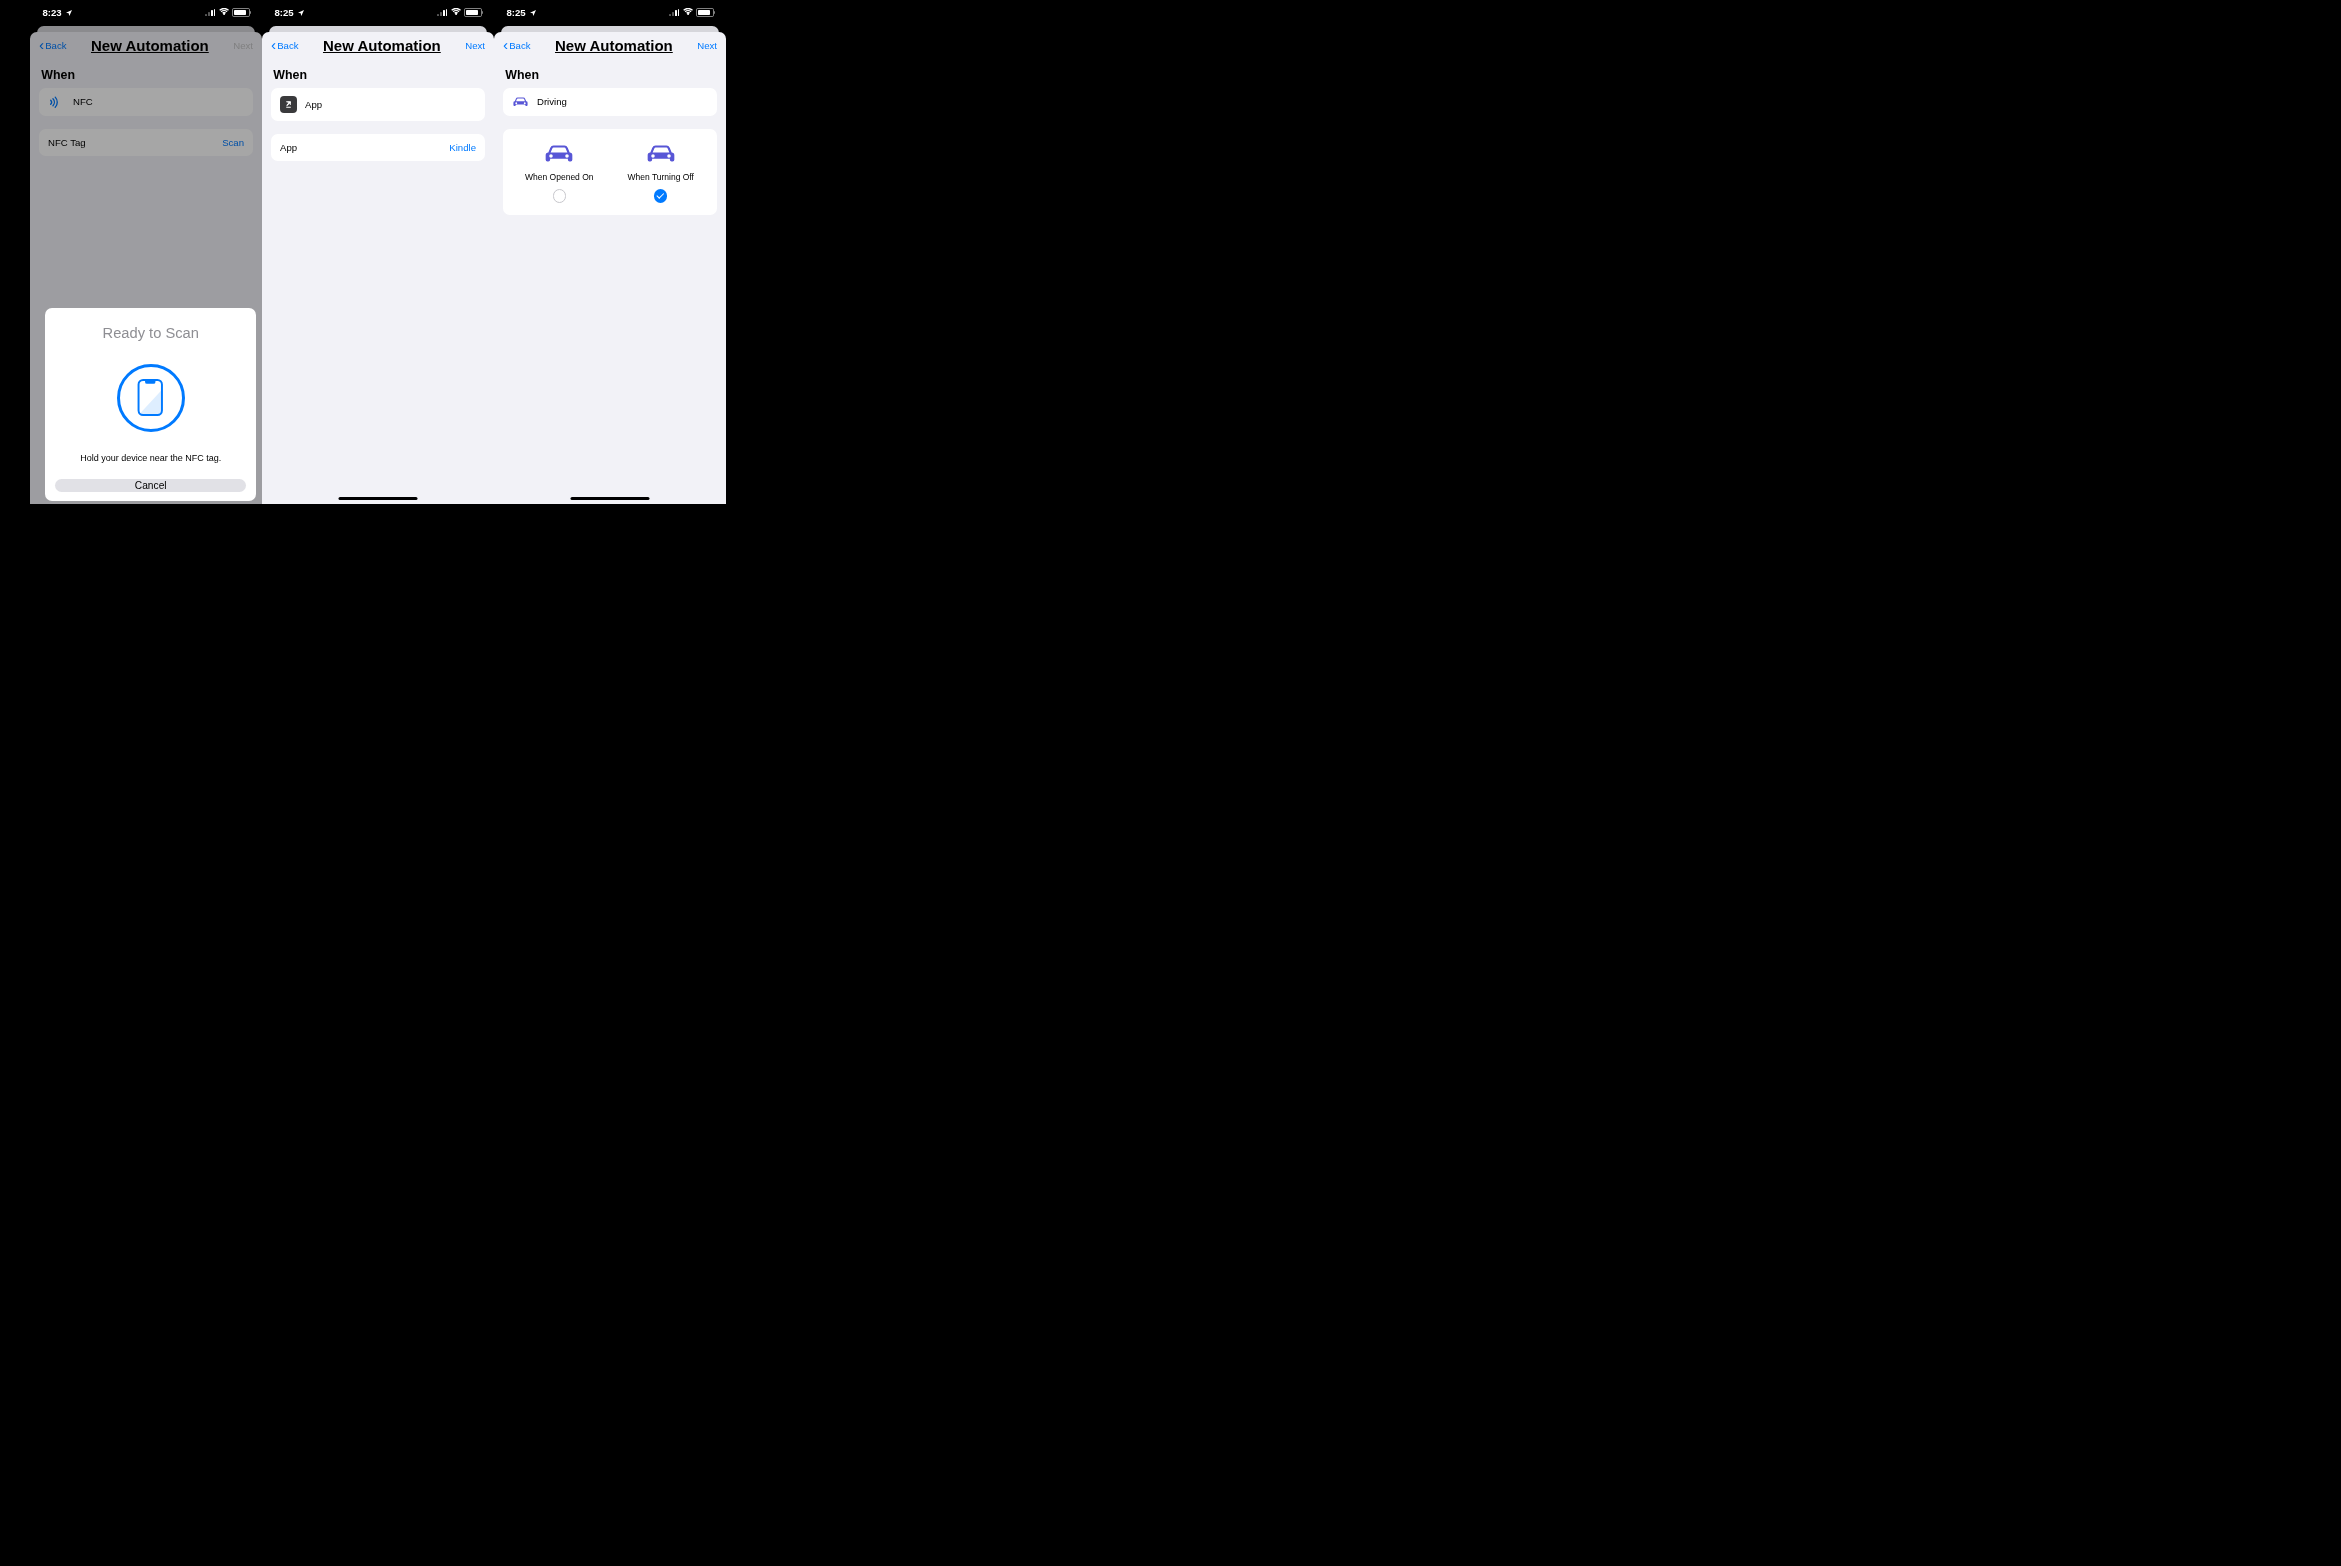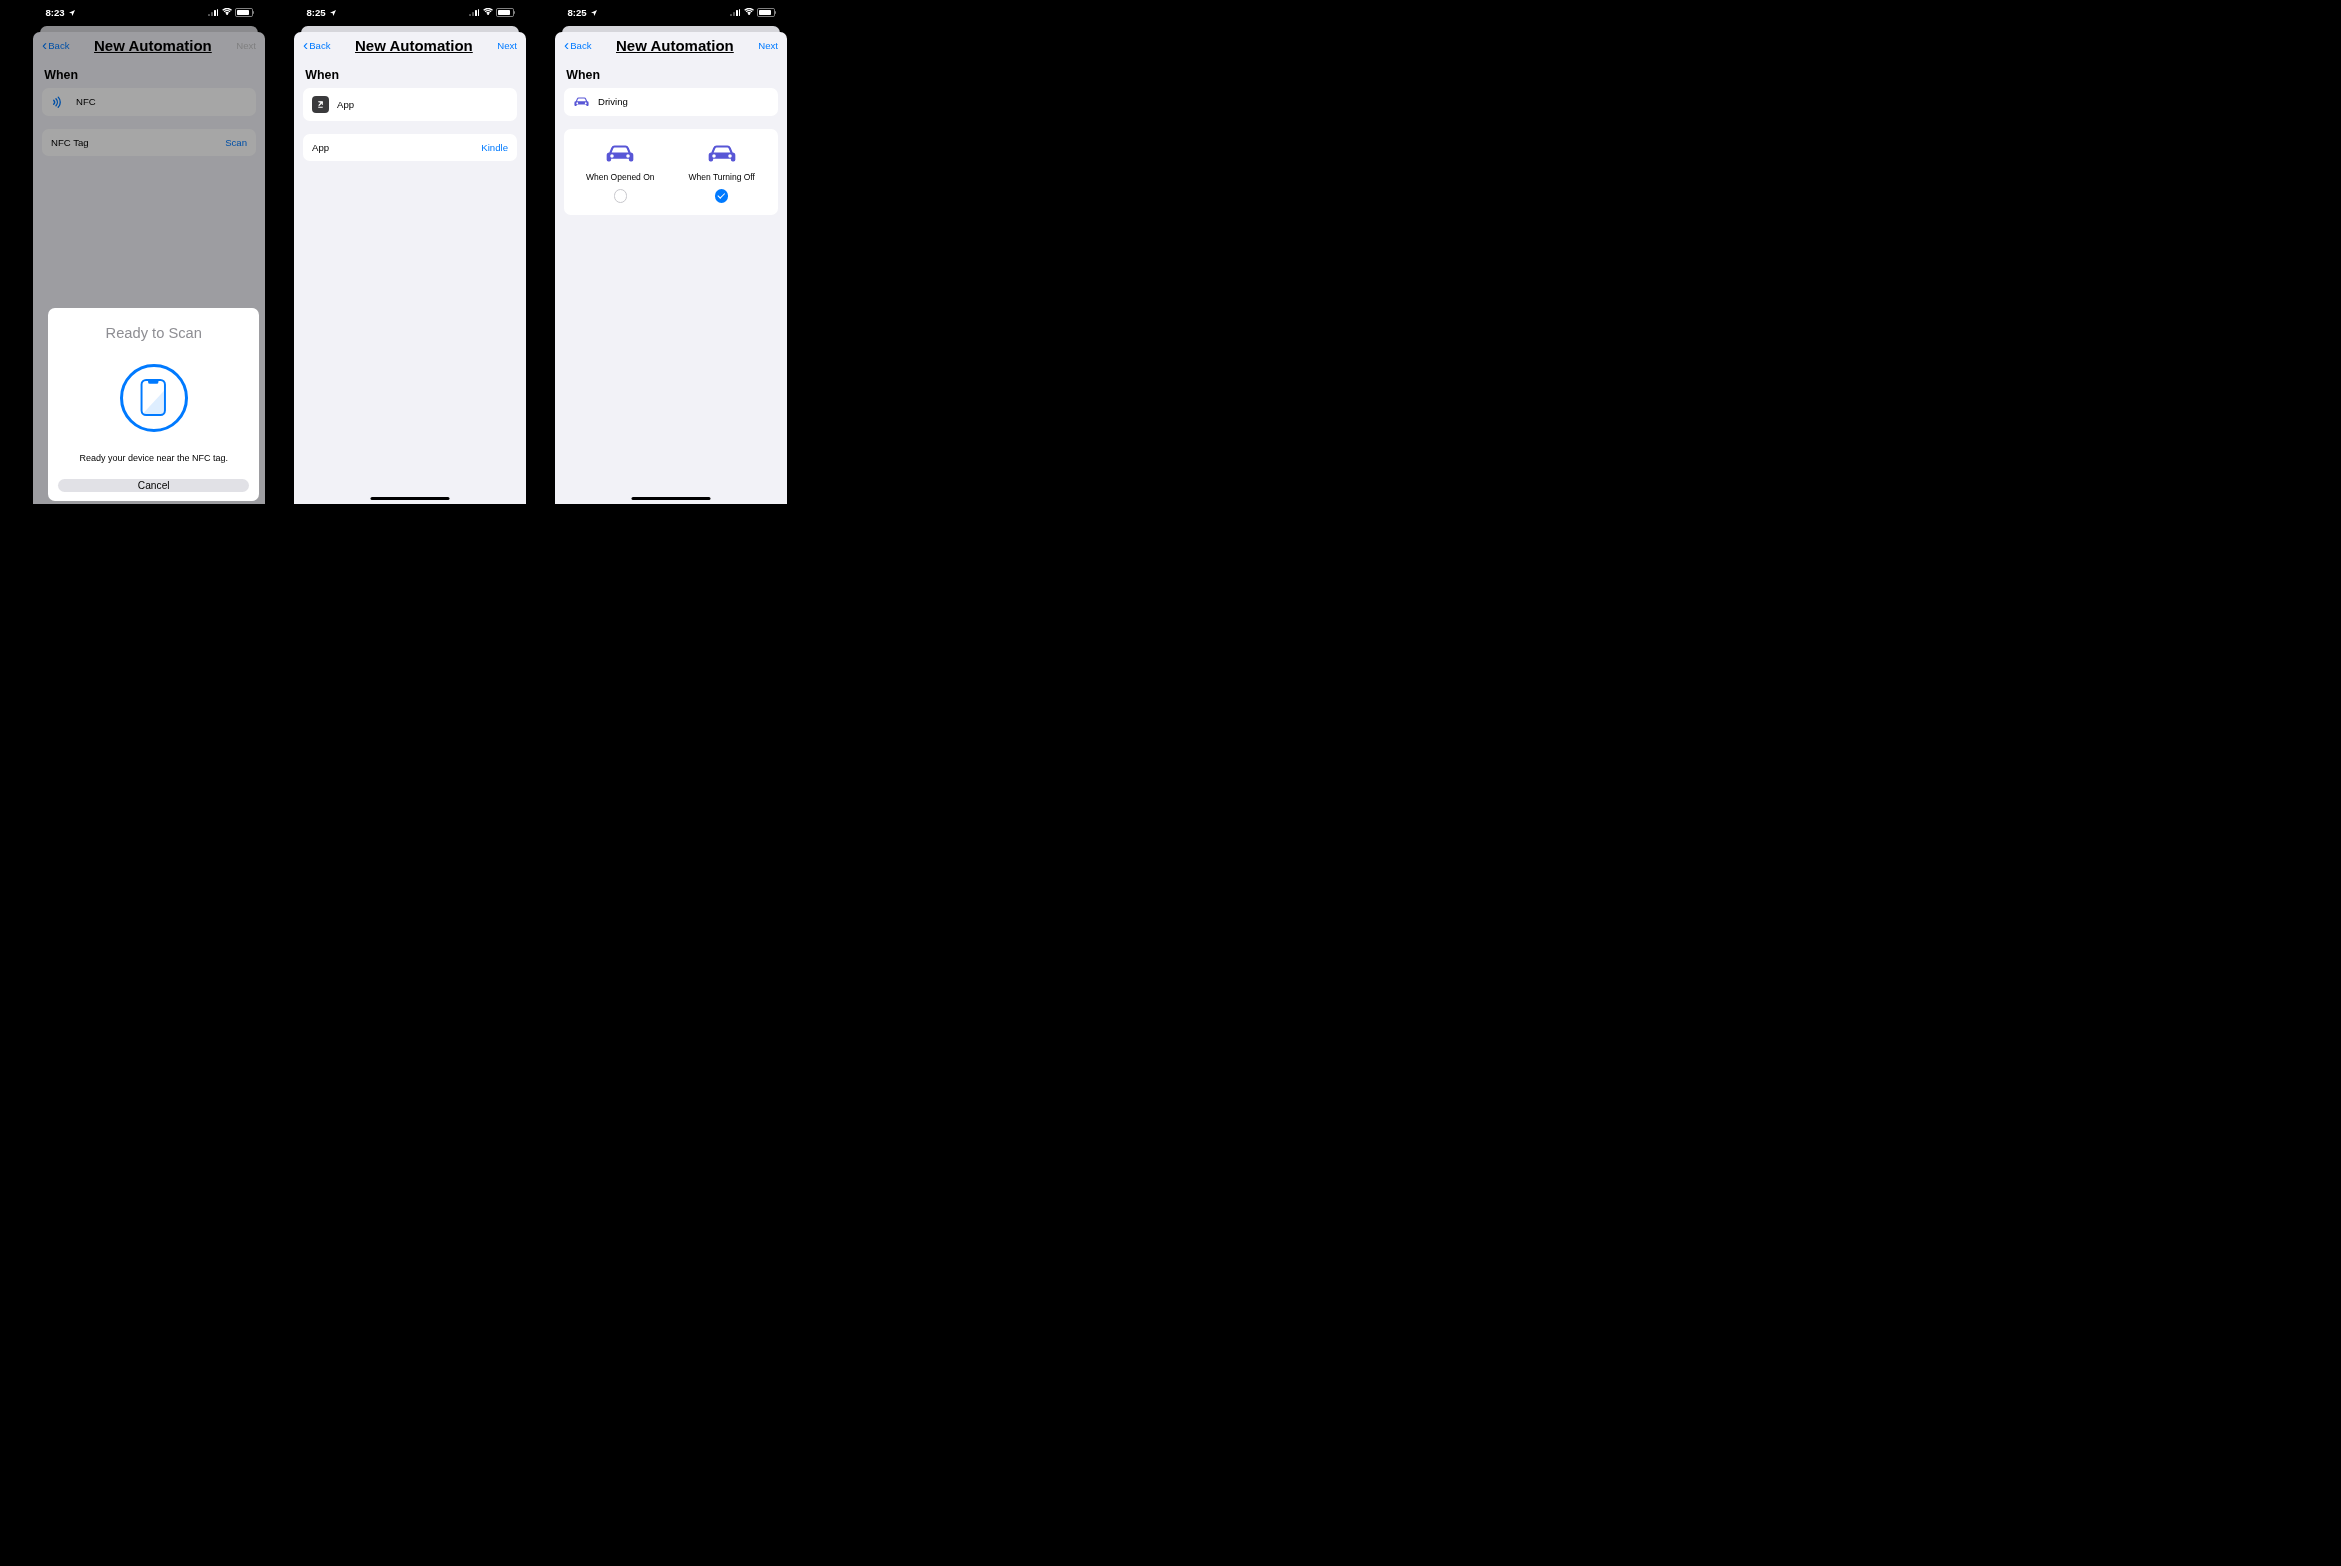--- a/index.html
+++ b/index.html
@@ -3,21 +3,21 @@
 <meta charset="utf-8">
 <style>
   :root{
     --ios-blue:#007aff;
     --ios-purple:#5856d6;
     --ios-bg:#f2f2f7;
     --ios-sep:#e5e5ea;
     --ios-dark-icon:#3a3a3c;
   }
   html,body{margin:0;padding:0;background:#000;font-family:-apple-system,BlinkMacSystemFont,"Helvetica Neue",Arial,sans-serif;}
-  .canvas{width:756px;height:505px;background:#000;display:flex;gap:29px;justify-content:center;align-items:flex-start;margin-left:32px;}
+  .canvas{width:756px;height:505px;background:#000;display:flex;justify-content:center;align-items:flex-start;}
   .phone{width:232px;height:504px;background:#000;position:relative;border-radius:0;}
   .status-bar{height:25px;display:flex;align-items:center;justify-content:space-between;color:#fff;padding:0 12.4px;font-weight:600;font-size:9.6px;}
   .status-left{display:flex;align-items:center;gap:3.4px;}
   .status-right{display:flex;align-items:center;gap:3.4px;}
   .loc-icon{font-size:8px;}
   .sig-bars{display:inline-flex;align-items:flex-end;gap:1.1px;height:6.8px;}
   .sig-bars span{display:inline-block;width:1.7px;background:rgba(255,255,255,0.35);border-radius:0.6px;}
   .sig-bars span.on{background:#fff;}
   .sig-bars span:nth-child(1){height:2.3px;}
   .sig-bars span:nth-child(2){height:4px;}
@@ -133,21 +133,21 @@
     <div class="dim" style="top:25px;"></div>
     <div class="nfc-sheet">
       <div class="nfc-title">Ready to Scan</div>
       <div class="nfc-circle">
         <svg width="30.5" height="39" viewBox="0 0 42 60">
           <rect x="3" y="3" width="36" height="54" rx="7" fill="none" stroke="#007aff" stroke-width="3"></rect>
           <path d="M13 3 h16 v3 a3 3 0 01-3 3 h-10 a3 3 0 01-3-3 z" fill="#007aff"></path>
           <path d="M3 57 L39 18 V50 a7 7 0 01-7 7 H10 a7 7 0 01-7-7z" fill="#007aff" opacity="0.13"></path>
         </svg>
       </div>
-      <div class="nfc-msg">Ready your device near the NFC tag.</div>
+      <div class="nfc-msg">Hold your device near the NFC tag.</div>
       <div class="nfc-cancel">Cancel</div>
     </div>
   </div>
 
   <div class="phone">
     <div class="status-bar">
       <div class="status-left">
         <span>8:25</span>
         <span class="loc-icon">
           <svg width="8" height="8" viewBox="0 0 24 24">

